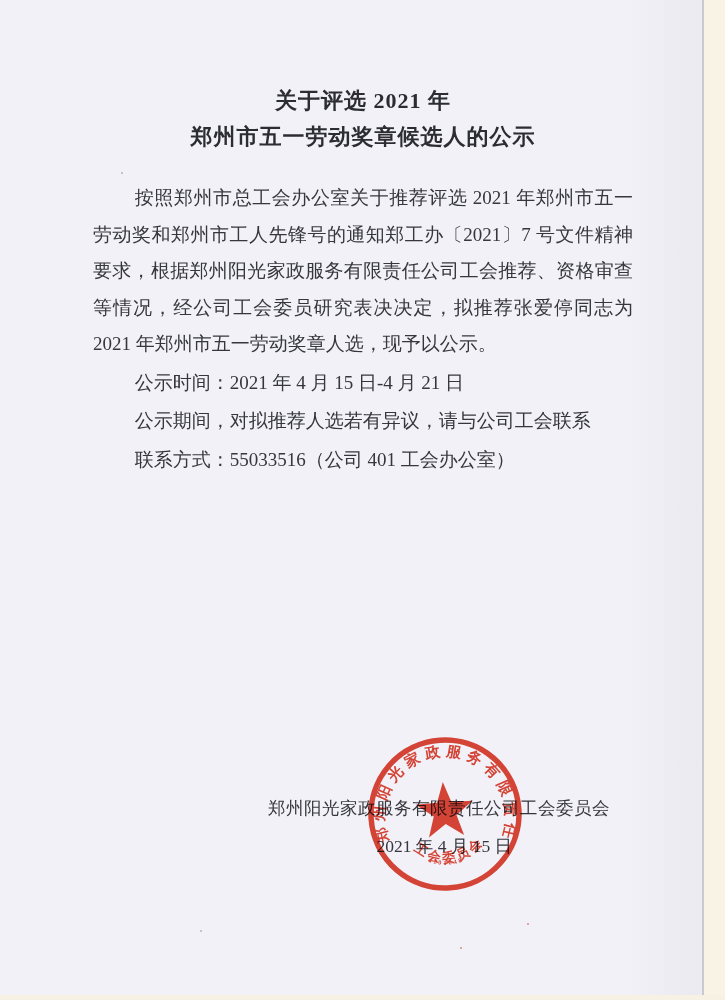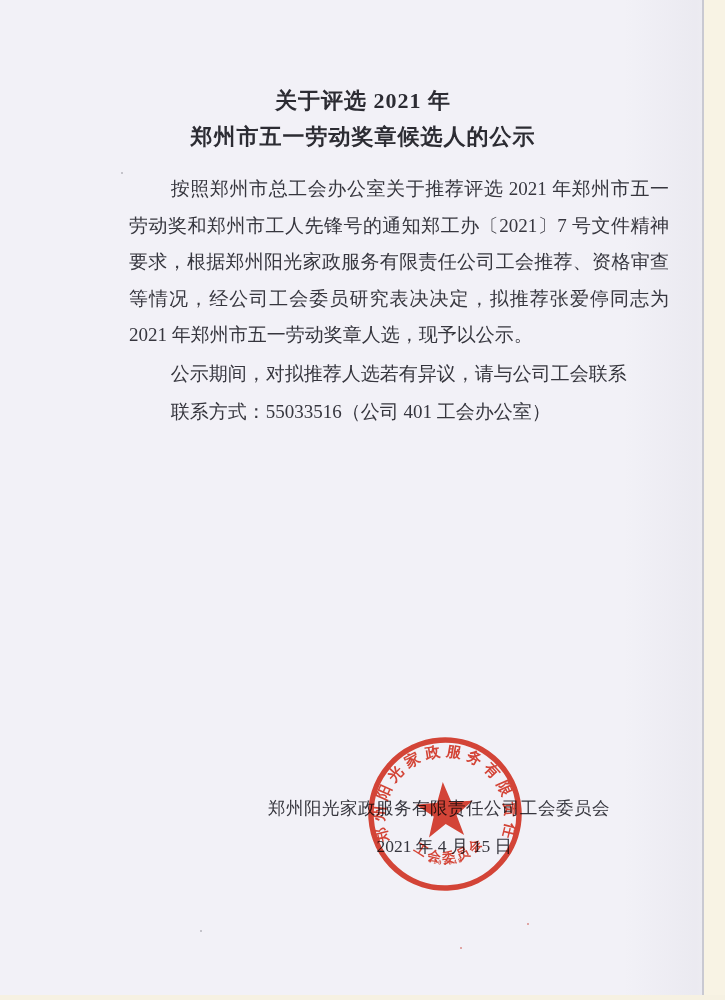--- a/index.html
+++ b/index.html
@@ -28,24 +28,23 @@
 
   .title{
     position:absolute;left:93px;width:540px;text-align:center;
     font-size:22px;font-weight:bold;color:#2c2c33;letter-spacing:1px;
     white-space:nowrap;
   }
   .title.l1{top:86px;}
   .title.l2{top:122px;}
 
   .body-text{
-    position:absolute;left:93px;top:171px;width:540px;
+    position:absolute;left:93px;top:180px;width:540px;
     font-size:19px;line-height:36.5px;color:#36363e;
     text-align:justify;
-    margin-left:36px;
   }
   .body-text p{margin:0;text-indent:2.2em;}
   .body-text p.info{margin-top:2px;}
 
   .signature{
     position:absolute;top:796px;left:0;width:610px;text-align:right;
     font-size:17.5px;color:#36363e;letter-spacing:0.5px;white-space:nowrap;
   }
   .sig-date{
     position:absolute;top:834px;left:0;width:512px;text-align:right;
@@ -62,20 +61,21 @@
 </head>
 <body>
 
 <div class="page">
 
   <div class="title l1">关于评选 2021 年</div>
   <div class="title l2">郑州市五一劳动奖章候选人的公示</div>
 
   <div class="body-text">
     <p>按照郑州市总工会办公室关于推荐评选 2021 年郑州市五一劳动奖和郑州市工人先锋号的通知郑工办〔2021〕7 号文件精神要求，根据郑州阳光家政服务有限责任公司工会推荐、资格审查等情况，经公司工会委员研究表决决定，拟推荐张爱停同志为 2021 年郑州市五一劳动奖章人选，现予以公示。</p>
+    <p class="info">公示时间：2021 年 4 月 15 日-4 月 21 日</p>
     <p class="info">公示期间，对拟推荐人选若有异议，请与公司工会联系</p>
     <p class="info">联系方式：55033516（公司 401 工会办公室）</p>
   </div>
 
   <div class="signature">郑州阳光家政服务有限责任公司工会委员会</div>
   <div class="sig-date">2021 年 4 月 15 日</div>
 
   <svg class="seal" viewBox="0 0 160 160" aria-hidden="true">
     <defs>
       <path id="arcTop" d="M 23,105 A 61,61 0 1 1 137,105" fill="none"></path>

